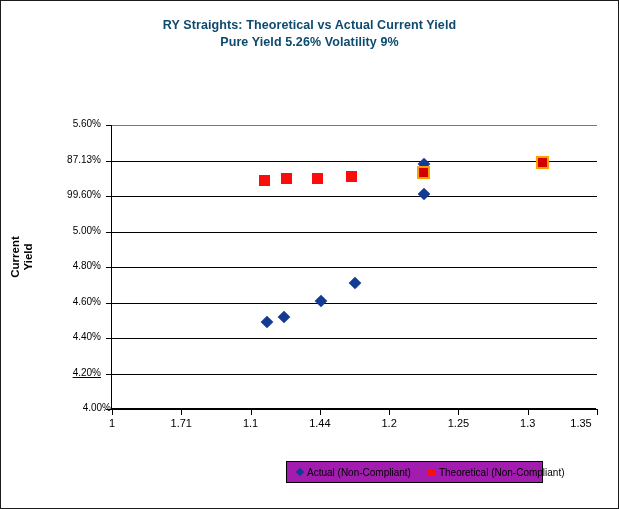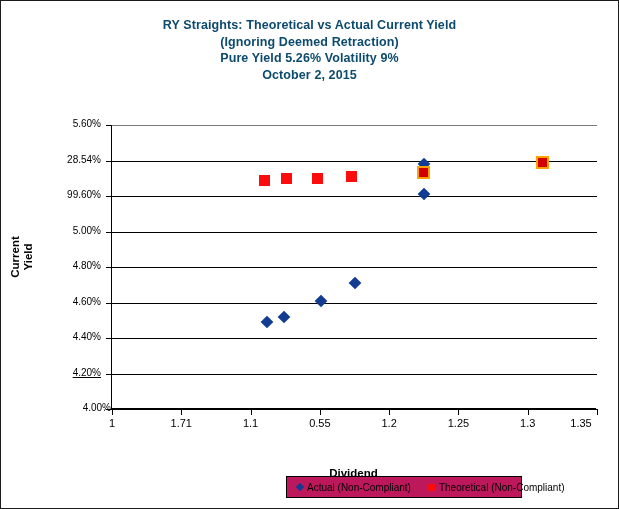--- a/index.html
+++ b/index.html
@@ -83,23 +83,23 @@
     transform:translate(-50%,-50%);
   }
   .m-square.hl{
     border:2px solid #ffa200;
     width:13px;height:13px;
     box-sizing:border-box;
     background:#d40000;
   }
   
   #legend{
-    position:absolute;left:285px;top:475px;
-    width:236px;height:22px;
-    border:1.3px solid #000;background:#be185d;
+    position:absolute;left:285px;top:460px;
+    width:257px;height:22px;
+    border:1.3px solid #000;background:#a21caf;
     display:flex;align-items:center;
     box-sizing:border-box;
   }
   .legend-item{
     display:flex;align-items:center;
     font-size:10px;color:#000;white-space:nowrap;
   }
   .legend-item:first-child{margin-left:10px;}
   .legend-item:last-child{margin-left:17px;text-align:right;}
   .lg-diamond{
@@ -110,23 +110,21 @@
     width:7px;height:7px;background:#fc0d0d;margin-right:4px;
   }
 </style>
 </head>
 <body>
 
 <div id="frame">
 
   <div id="title">
     <div>RY Straights: Theoretical vs Actual Current Yield</div>
-    <div>(Ignoring Deemed Retraction)</div>
     <div>Pure Yield 5.26% Volatility 9%</div>
-    <div>October 2, 2015</div>
   </div>
 
   <div id="ylabel-title">
     <div id="ylabel-title-inner">
       <div>Current</div>
       <div>Yield</div>
     </div>
   </div>
 
   <div id="plot">
@@ -153,21 +151,21 @@
         <div class="ytick" style="top: 0px;"></div>
       </div>
     <div id="xticks">
         <div class="xtick" style="left: 0px;"></div>
         <div class="xlabel" style="left: 0px;">1</div>
         <div class="xtick" style="left: 69.2857px;"></div>
         <div class="xlabel" style="left: 69.2857px;">1.71</div>
         <div class="xtick" style="left: 138.571px;"></div>
         <div class="xlabel" style="left: 138.571px;">1.1</div>
         <div class="xtick" style="left: 207.857px;"></div>
-        <div class="xlabel" style="left: 207.857px;">0.55</div>
+        <div class="xlabel" style="left: 207.857px;">1.44</div>
         <div class="xtick" style="left: 277.143px;"></div>
         <div class="xlabel" style="left: 277.143px;">1.2</div>
         <div class="xtick" style="left: 346.429px;"></div>
         <div class="xlabel" style="left: 346.429px;">1.25</div>
         <div class="xtick" style="left: 415.714px;"></div>
         <div class="xlabel" style="left: 415.714px;">1.3</div>
         <div class="xtick" style="left: 485px;"></div>
         <div class="xlabel" style="left: 469px;">1.35</div>
       </div>
     <div id="points">
@@ -187,21 +185,21 @@
   </div>
 
   <div id="ylabels">
       <div class="ylabel" style="left: 55px; width: 55px; top: 401px; right: auto;">4.00%</div>
       <div class="ylabel" style="left: 45px; width: 55px; top: 365.5px; right: auto; text-decoration: underline;">4.20%</div>
       <div class="ylabel" style="left: 45px; width: 55px; top: 330px; right: auto;">4.40%</div>
       <div class="ylabel" style="left: 45px; width: 55px; top: 294.5px; right: auto;">4.60%</div>
       <div class="ylabel" style="left: 45px; width: 55px; top: 259px; right: auto;">4.80%</div>
       <div class="ylabel" style="left: 45px; width: 55px; top: 223.5px; right: auto;">5.00%</div>
       <div class="ylabel" style="left: 45px; width: 55px; top: 188px; right: auto;">99.60%</div>
-      <div class="ylabel" style="left: 45px; width: 55px; top: 152.5px; right: auto;">28.54%</div>
+      <div class="ylabel" style="left: 45px; width: 55px; top: 152.5px; right: auto;">87.13%</div>
       <div class="ylabel" style="left: 45px; width: 55px; top: 117px; right: auto;">5.60%</div>
     </div>
 
   <div id="xlabel-title">Dividend</div>
 
   <div id="legend">
     <div class="legend-item">
       <span class="lg-diamond"></span>
       <span>Actual (Non-Compliant)</span>
     </div>

